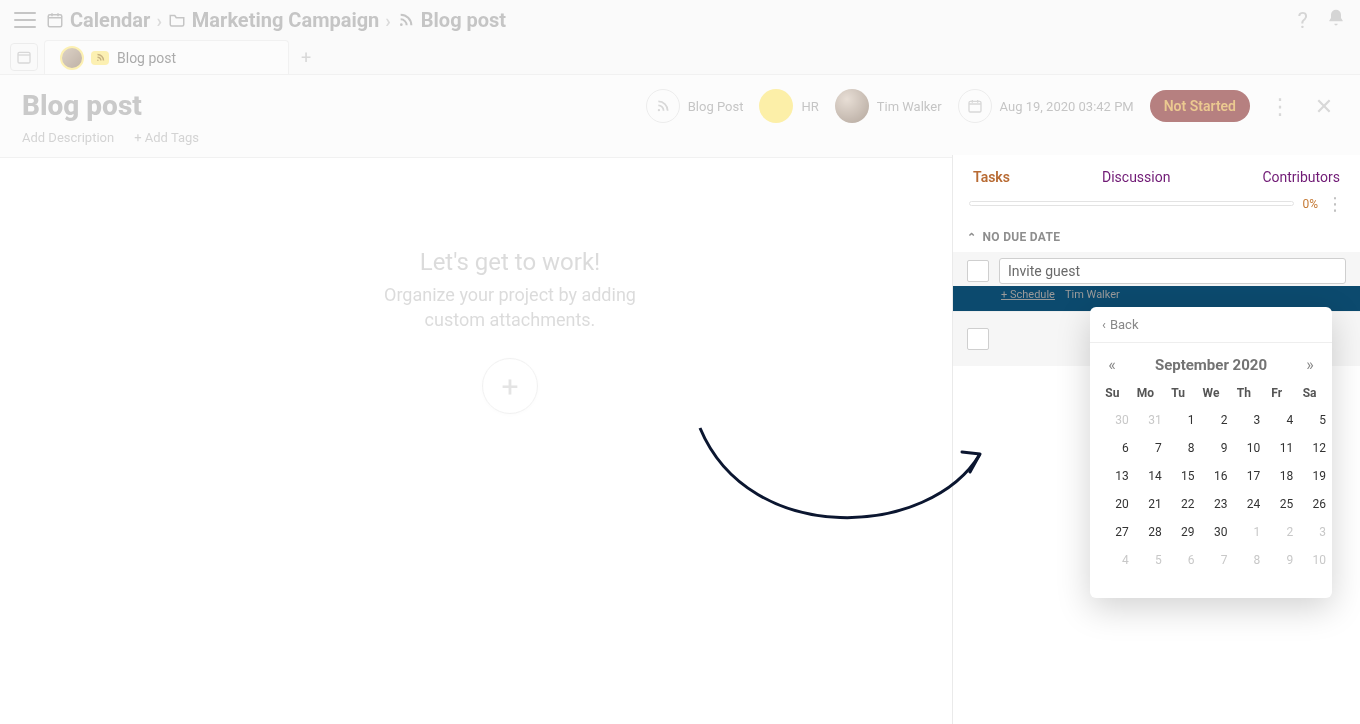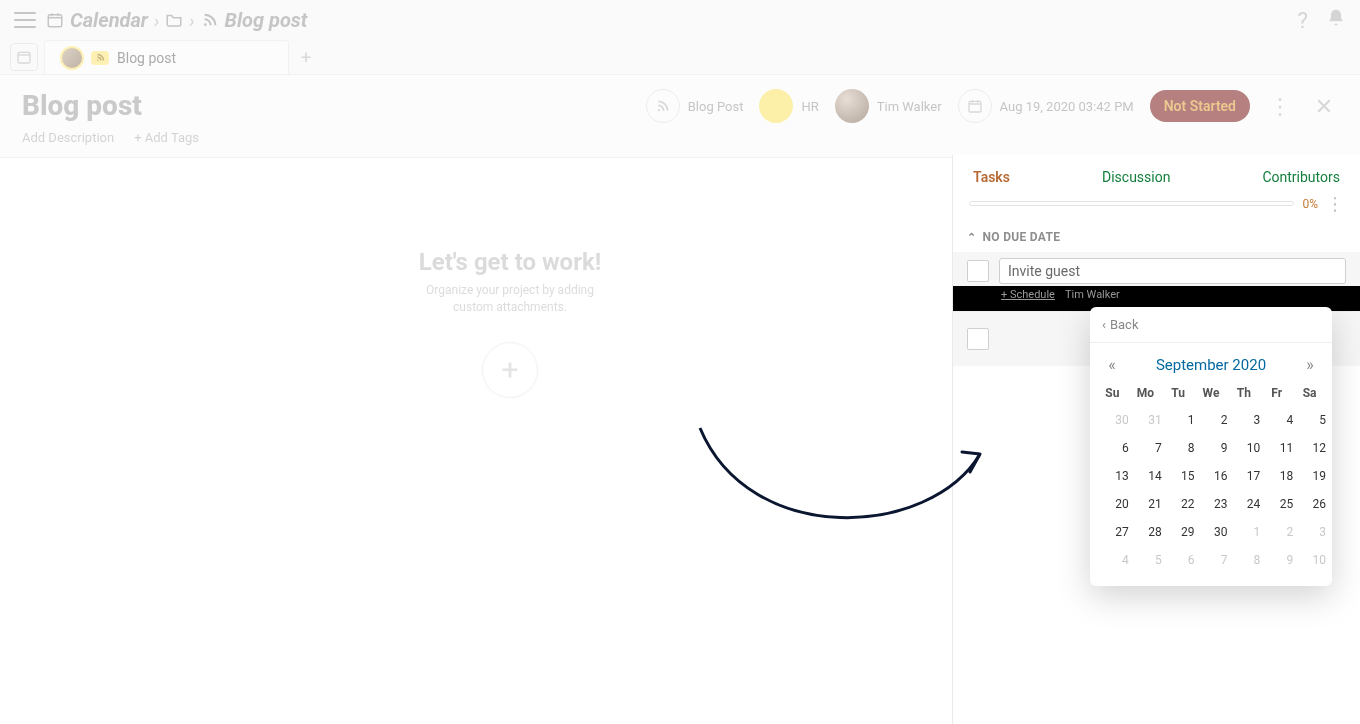--- a/index.html
+++ b/index.html
@@ -3,21 +3,21 @@
 <meta charset="utf-8">
 <style>
   * { box-sizing: border-box; margin: 0; padding: 0; font-family: -apple-system, BlinkMacSystemFont, "Segoe UI", Roboto, Helvetica, Arial, sans-serif; }
   body { background: #fafafa; color: #4a4a4a; width: 1360px; height: 724px; overflow: hidden; position: relative; }
   .faded { opacity: 0.55; }
 
   
   .crumb-bar { display: flex; align-items: center; height: 40px; padding: 0 14px; gap: 10px; }
   .crumb-bar .burger { width: 22px; height: 16px; display: flex; flex-direction: column; justify-content: space-between; cursor: pointer; }
   .burger span { display: block; height: 2px; background: #9a9a9a; border-radius: 1px; }
-  .crumb { display: flex; align-items: center; gap: 6px; font-size: 20px; font-weight: 700; color: #9a9a9a; font-style: italic; }
+  .crumb { display: flex; align-items: center; gap: 6px; font-size: 20px; font-weight: 700; color: #9a9a9a; }
   .crumb .label { white-space: nowrap; }
   .chev { color: #c3c3c3; font-weight: 700; font-size: 18px; }
   .glyph { width: 18px; height: 18px; display: inline-flex; align-items: center; justify-content: center; color: #9a9a9a; }
   .crumb-right { margin-left: auto; display: flex; gap: 18px; color: #b7b7b7; font-size: 22px; }
 
   
   .tabs { display: flex; align-items: center; height: 34px; gap: 0; padding-left: 10px; }
   .cal-chip { width: 28px; height: 28px; border: 1px solid #e2e2e2; border-radius: 4px; display: flex; align-items: center; justify-content: center; color: #bdbdbd; margin-right: 6px; }
   .tab { display: flex; align-items: center; gap: 8px; height: 34px; padding: 0 16px; border-radius: 4px 4px 0 0; font-size: 14px; cursor: pointer; min-width: 245px; border-right: 1px solid #eee; }
   .tab.active { background: #fff; border: 1px solid #eaeaea; border-bottom: none; color: #6b6b6b; }
@@ -34,48 +34,48 @@
   .chip { display: flex; align-items: center; gap: 8px; font-size: 13px; color: #9a9a9a; }
   .circle { width: 34px; height: 34px; border-radius: 50%; border: 1px solid #e2e2e2; display: flex; align-items: center; justify-content: center; color: #bdbdbd; }
   .circle.yellow { background: #ffe766; border: none; }
   .avatar { width: 34px; height: 34px; border-radius: 50%; background: radial-gradient(circle at 35% 30%, #d9c8b8, #7a6351); }
   .status { background: #7f1d1d; color: #e0a23b; padding: 8px 14px; border-radius: 18px; font-size: 14px; font-weight: 600; }
   .icon-btn { color: #bdbdbd; font-size: 22px; width: 28px; text-align: center; cursor: pointer; }
 
   
   .main { position: relative; height: 570px; background: #fff; }
   .empty { position: absolute; left: 330px; top: 90px; width: 360px; text-align: center; }
-  .empty h2 { font-size: 24px; color: #bfbfbf; font-weight: 700; }
-  .empty p { font-size: 12px; color: #bfbfbf; line-height: 1.4; margin-top: 6px; }
+  .empty h2 { font-size: 24px; color: #bfbfbf; font-weight: 400; }
+  .empty p { font-size: 18px; color: #bfbfbf; line-height: 1.4; margin-top: 6px; }
   .addCircle { width: 56px; height: 56px; margin: 26px auto 0; border-radius: 50%; border: 1px solid #e6e6e6; background: #fff; display: flex; align-items: center; justify-content: center; color: #cfcfcf; font-size: 30px; box-shadow: 0 1px 4px rgba(0,0,0,0.04); }
 
   
   .panel { position: absolute; right: 0; top: 155px; width: 408px; height: 569px; border-left: 1px solid #eaeaea; background: #fff; }
   .ptabs { display: flex; justify-content: space-between; padding: 14px 20px 8px; font-size: 14px; }
-  .ptab { color: #15803d; cursor: pointer; }
+  .ptab { color: #701a75; cursor: pointer; }
   .ptab.active { color: #b86b34; font-weight: 600; }
   .progressRow { display: flex; align-items: center; gap: 8px; padding: 0 16px; }
   .progress { flex: 1; height: 5px; border: 1px solid #e3e3e3; border-radius: 3px; }
   .pct { font-size: 12px; color: #c57a35; }
   .dots { color: #bdbdbd; font-size: 18px; }
   .sect { display: flex; align-items: center; gap: 6px; padding: 16px 14px 8px; font-size: 12px; font-weight: 700; color: #8e8e8e; letter-spacing: .3px; }
   .task { display: flex; align-items: center; gap: 10px; padding: 6px 14px 2px; background: #f6f6f6; }
   .cbx { width: 22px; height: 22px; border: 1px solid #cfcfcf; border-radius: 2px; background: #fff; }
   .task input.tinput { flex: 1; height: 26px; border: 1px solid #cfcfcf; border-radius: 3px; padding: 4px 8px; font-size: 14px; color: #6a6a6a; background: #fff; }
-  .task-sub { display: flex; gap: 10px; padding: 2px 14px 10px 48px; font-size: 11px; color: #9a9a9a; background: #000000; }
+  .task-sub { display: flex; gap: 10px; padding: 2px 14px 10px 48px; font-size: 11px; color: #9a9a9a; background: #0c4a6e; }
   .sched { text-decoration: underline; }
   .task2 { display: flex; align-items: center; gap: 10px; padding: 16px 14px; background: #f6f6f6; border-top: 1px solid #eee; }
 
   
   .pop { position: absolute; top: 152px; right: 28px; width: 242px; background: #fff; border-radius: 6px; box-shadow: 0 10px 34px rgba(0,0,0,0.18); z-index: 50; overflow: hidden; }
   .pop-back { display: flex; align-items: center; gap: 4px; padding: 10px 12px; border-bottom: 1px solid #eee; font-size: 13px; color: #888; cursor: pointer; }
   .calhdr { display: flex; align-items: center; justify-content: space-between; padding: 12px 10px 6px; }
   .calhdr .navbtn { width: 24px; text-align: center; color: #888; font-size: 16px; cursor: pointer; }
-  .month { font-weight: 400; color: #0369a1; font-size: 15px; }
-  .grid { display: grid; grid-template-columns: repeat(7, 1fr); padding: 0 6px 12px; }
+  .month { font-weight: 700; color: #737373; font-size: 15px; }
+  .grid { display: grid; grid-template-columns: repeat(7, 1fr); padding: 0 6px 24px; }
   .dow { text-align: center; font-size: 12px; font-weight: 700; color: #555; padding: 6px 0; }
   .day { text-align: right; font-size: 12px; padding: 7px 0; border-radius: 4px; cursor: pointer; color: #333; }
   .day.muted { color: #c8c8c8; }
 
   
   .arrow { position: absolute; left: 690px; top: 250px; z-index: 5; }
 </style>
 </head>
 <body>
 
@@ -92,20 +92,21 @@
           <path d="M3 9h18M8 3v4M16 3v4"></path>
         </svg>
     </span>
     <span class="label">Calendar</span>
     <span class="chev">›</span>
     <span class="glyph">
       <svg width="18" height="18" viewBox="0 0 24 24" fill="none" stroke="#9a9a9a" stroke-width="2">
           <path d="M3 6h6l2 3h10v9a2 2 0 0 1-2 2H5a2 2 0 0 1-2-2V6z"></path>
         </svg>
     </span>
+    <span class="label">Marketing Campaign</span>
     <span class="chev">›</span>
     <span class="glyph">
       <svg width="16" height="16" viewBox="0 0 24 24" fill="none" stroke="#9a9a9a" stroke-width="3">
           <path d="M4 11a9 9 0 0 1 9 9M4 4a16 16 0 0 1 16 16"></path>
           <circle cx="5" cy="19" r="2" fill="#9a9a9a" stroke="none"></circle>
         </svg>
     </span>
     <span class="label">Blog post</span>
   </div>
   <div class="crumb-right">

